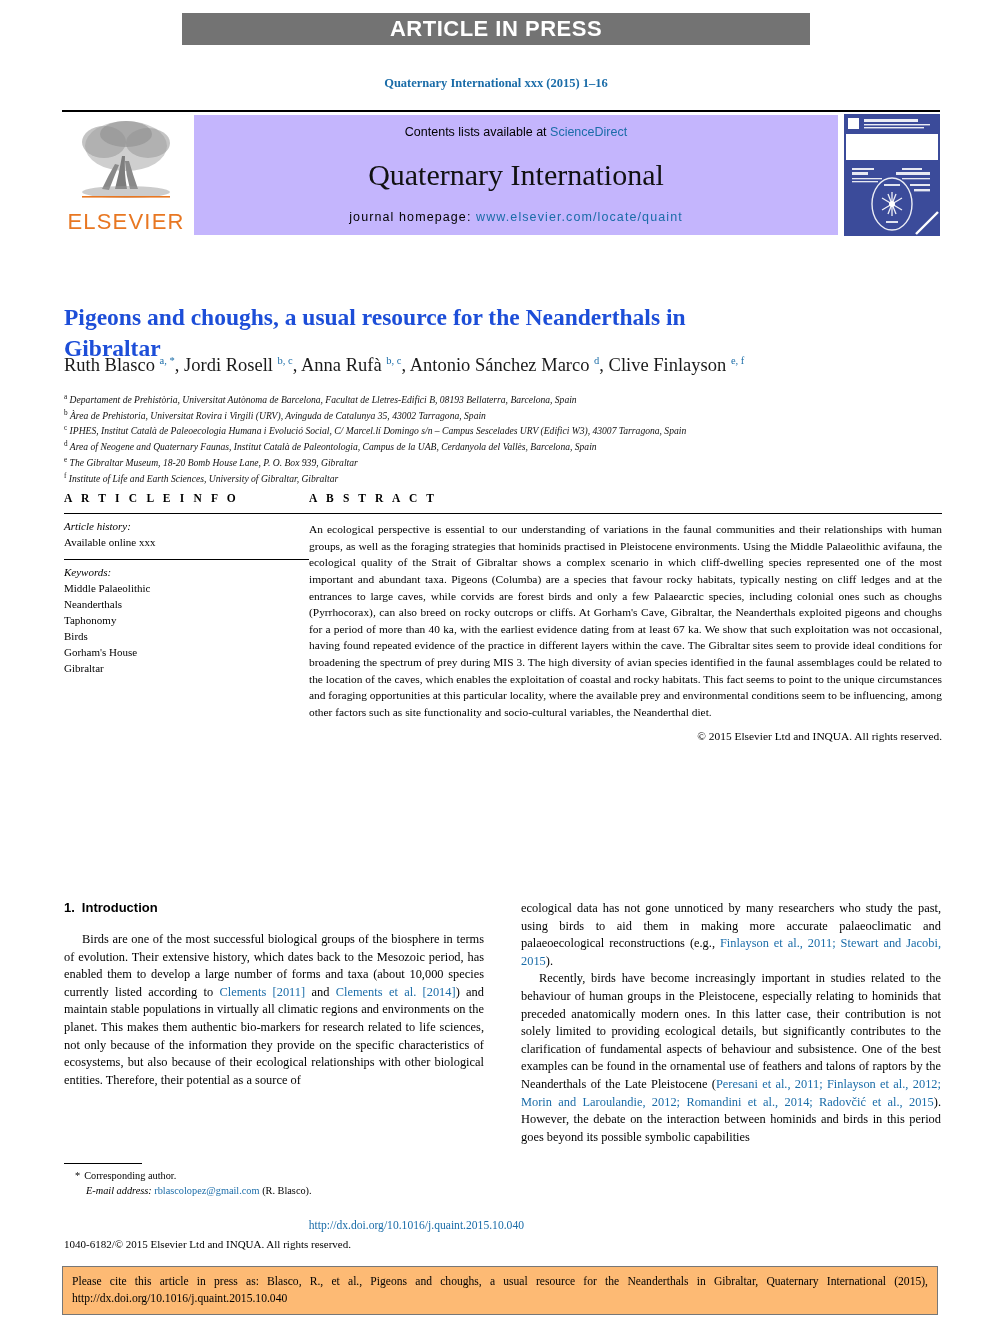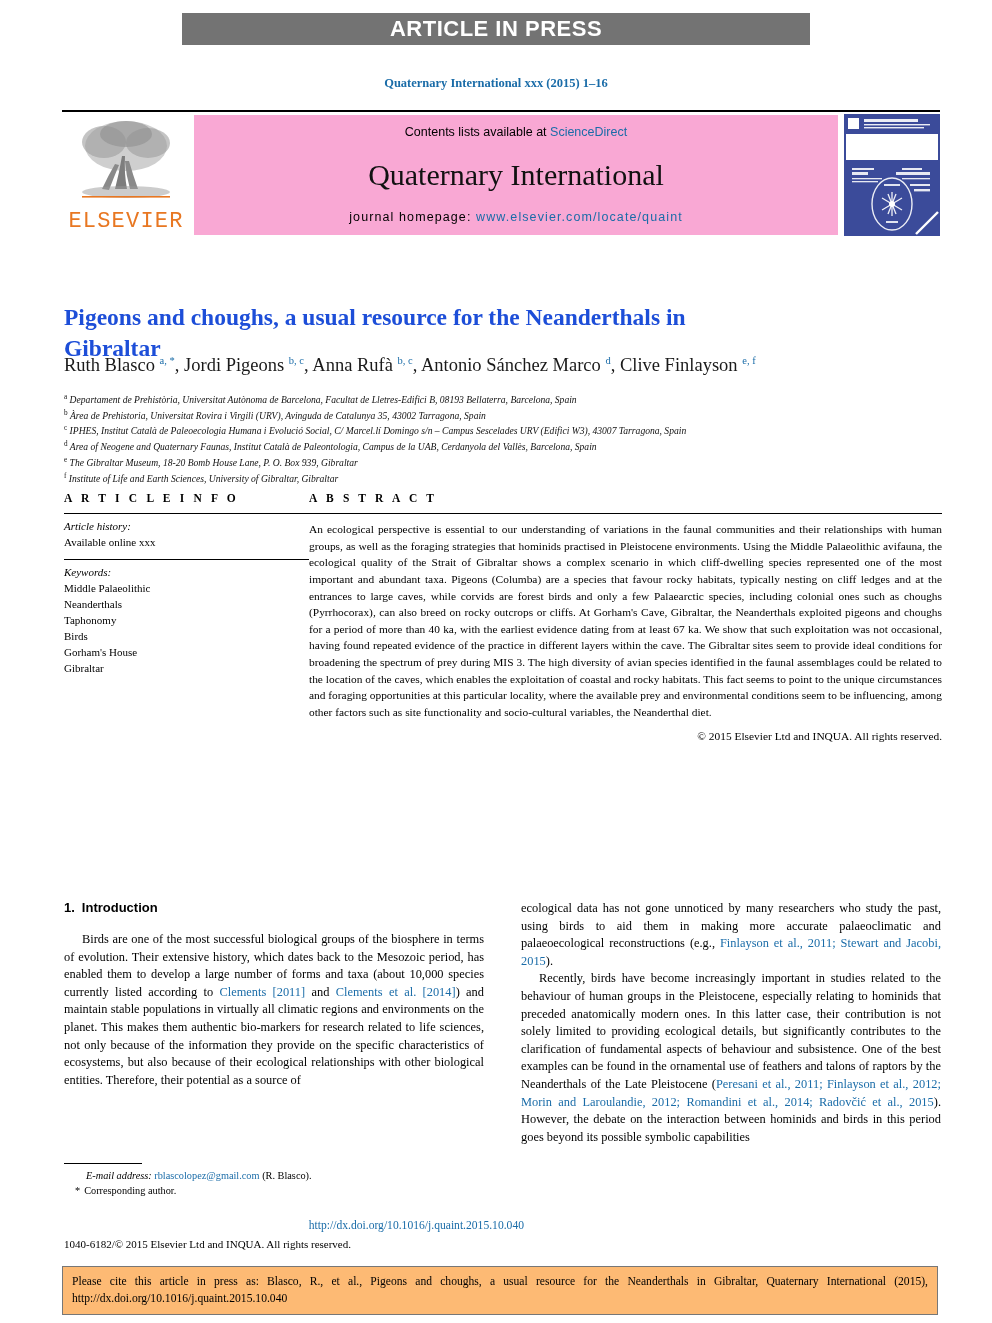--- a/index.html
+++ b/index.html
@@ -66,29 +66,29 @@
     width: 128px;
     display: flex;
     flex-direction: column;
     align-items: center;
     justify-content: flex-start;
     padding-top: 4px;
     box-sizing: border-box;
   }
   .elsevier-tree { display:block; }
   .elsevier-word {
-    font-family: Liberation Mono, monospace;
+    font-family: Liberation Sans, sans-serif;
     font-size: 22px;
     letter-spacing: 1.2px;
     color: #e87722;
     margin-top: 1px;
   }
   .masthead-center {
     flex: 1;
-    background: #f9a8d4;
+    background: #c4b5fd;
     margin: 3px 6px 3px 4px;
     display: flex;
     flex-direction: column;
     align-items: center;
     justify-content: space-between;
     padding: 10px 0 11px 0;
     box-sizing: border-box;
   }
   .contents-line {
     font-family: "Liberation Sans", sans-serif;
@@ -350,21 +350,21 @@
         <line x1="72" y1="120" x2="94" y2="98" stroke="#ffffff" stroke-width="2.4"></line>
       </svg>
     </div>
 
   </div>
 </div>
 
 <h1 class="paper-title">Pigeons and choughs, a usual resource for the Neanderthals in Gibraltar</h1>
 
 <div class="authors">
-  <span><span>Ruth Blasco</span> <sup>a, *</sup></span><span>, </span><span><span>Jordi Pigeons</span> <sup>b, c</sup></span><span>, </span><span><span>Anna Rufà</span> <sup>b, c</sup></span><span>, </span><span><span>Antonio Sánchez Marco</span> <sup>d</sup></span><span>, </span><span><span>Clive Finlayson</span> <sup>e, f</sup></span>
+  <span><span>Ruth Blasco</span> <sup>a, *</sup></span><span>, </span><span><span>Jordi Rosell</span> <sup>b, c</sup></span><span>, </span><span><span>Anna Rufà</span> <sup>b, c</sup></span><span>, </span><span><span>Antonio Sánchez Marco</span> <sup>d</sup></span><span>, </span><span><span>Clive Finlayson</span> <sup>e, f</sup></span>
 </div>
 
 <div class="affiliations">
   <div class="affil"><sup>a</sup> <span>Departament de Prehistòria, Universitat Autònoma de Barcelona, Facultat de Lletres-Edifici B, 08193 Bellaterra, Barcelona, Spain</span></div>
   <div class="affil"><sup>b</sup> <span>Àrea de Prehistoria, Universitat Rovira i Virgili (URV), Avinguda de Catalunya 35, 43002 Tarragona, Spain</span></div>
   <div class="affil"><sup>c</sup> <span>IPHES, Institut Català de Paleoecologia Humana i Evolució Social, C/ Marcel.lí Domingo s/n – Campus Sescelades URV (Edifici W3), 43007 Tarragona, Spain</span></div>
   <div class="affil"><sup>d</sup> <span>Area of Neogene and Quaternary Faunas, Institut Català de Paleontologia, Campus de la UAB, Cerdanyola del Vallès, Barcelona, Spain</span></div>
   <div class="affil"><sup>e</sup> <span>The Gibraltar Museum, 18-20 Bomb House Lane, P. O. Box 939, Gibraltar</span></div>
   <div class="affil"><sup>f</sup> <span>Institute of Life and Earth Sciences, University of Gibraltar, Gibraltar</span></div>
 </div>
@@ -410,25 +410,25 @@
 
   <div class="bcol">
     <p class="para cont"><span>ecological data has not gone unnoticed by many researchers who study the past, using birds to aid them in making more accurate palaeoclimatic and palaeoecological reconstructions (e.g., </span><span class="cite">Finlayson et al., 2011; Stewart and Jacobi, 2015</span><span>).</span></p>
     <p class="para"><span>Recently, birds have become increasingly important in studies related to the behaviour of human groups in the Pleistocene, especially relating to hominids that preceded anatomically modern ones. In this latter case, their contribution is not solely limited to providing ecological details, but significantly contributes to the clarification of fundamental aspects of behaviour and subsistence. One of the best examples can be found in the ornamental use of feathers and talons of raptors by the Neanderthals of the Late Pleistocene (</span><span class="cite">Peresani et al., 2011; Finlayson et al., 2012; Morin and Laroulandie, 2012; Romandini et al., 2014; Radovčić et al., 2015</span><span>). However, the debate on the interaction between hominids and birds in this period goes beyond its possible symbolic capabilities</span></p>
   </div>
 
 </div>
 
 <div class="footnote">
   <div class="fn-rule"></div>
+  <div class="fn-line">
+    <span class="star">*</span><span>Corresponding author.</span>
+  </div>
   <div class="fn-line" style="padding-left:22px;">
     <span class="ital">E-mail address:</span> <span class="fn-email">rblascolopez@gmail.com</span> <span>(R. Blasco).</span>
-  </div>
-  <div class="fn-line">
-    <span class="star">*</span><span>Corresponding author.</span>
   </div>
 </div>
 
 <div class="doi-block">
   <span class="doi-link">http://dx.doi.org/10.1016/j.quaint.2015.10.040</span>
   <span class="issn-line">1040-6182/© 2015 Elsevier Ltd and INQUA. All rights reserved.</span>
 </div>
 
 <div class="cite-box">
   <div class="cite-box-text">Please cite this article in press as: Blasco, R., et al., Pigeons and choughs, a usual resource for the Neanderthals in Gibraltar, Quaternary International (2015), http://dx.doi.org/10.1016/j.quaint.2015.10.040</div>

